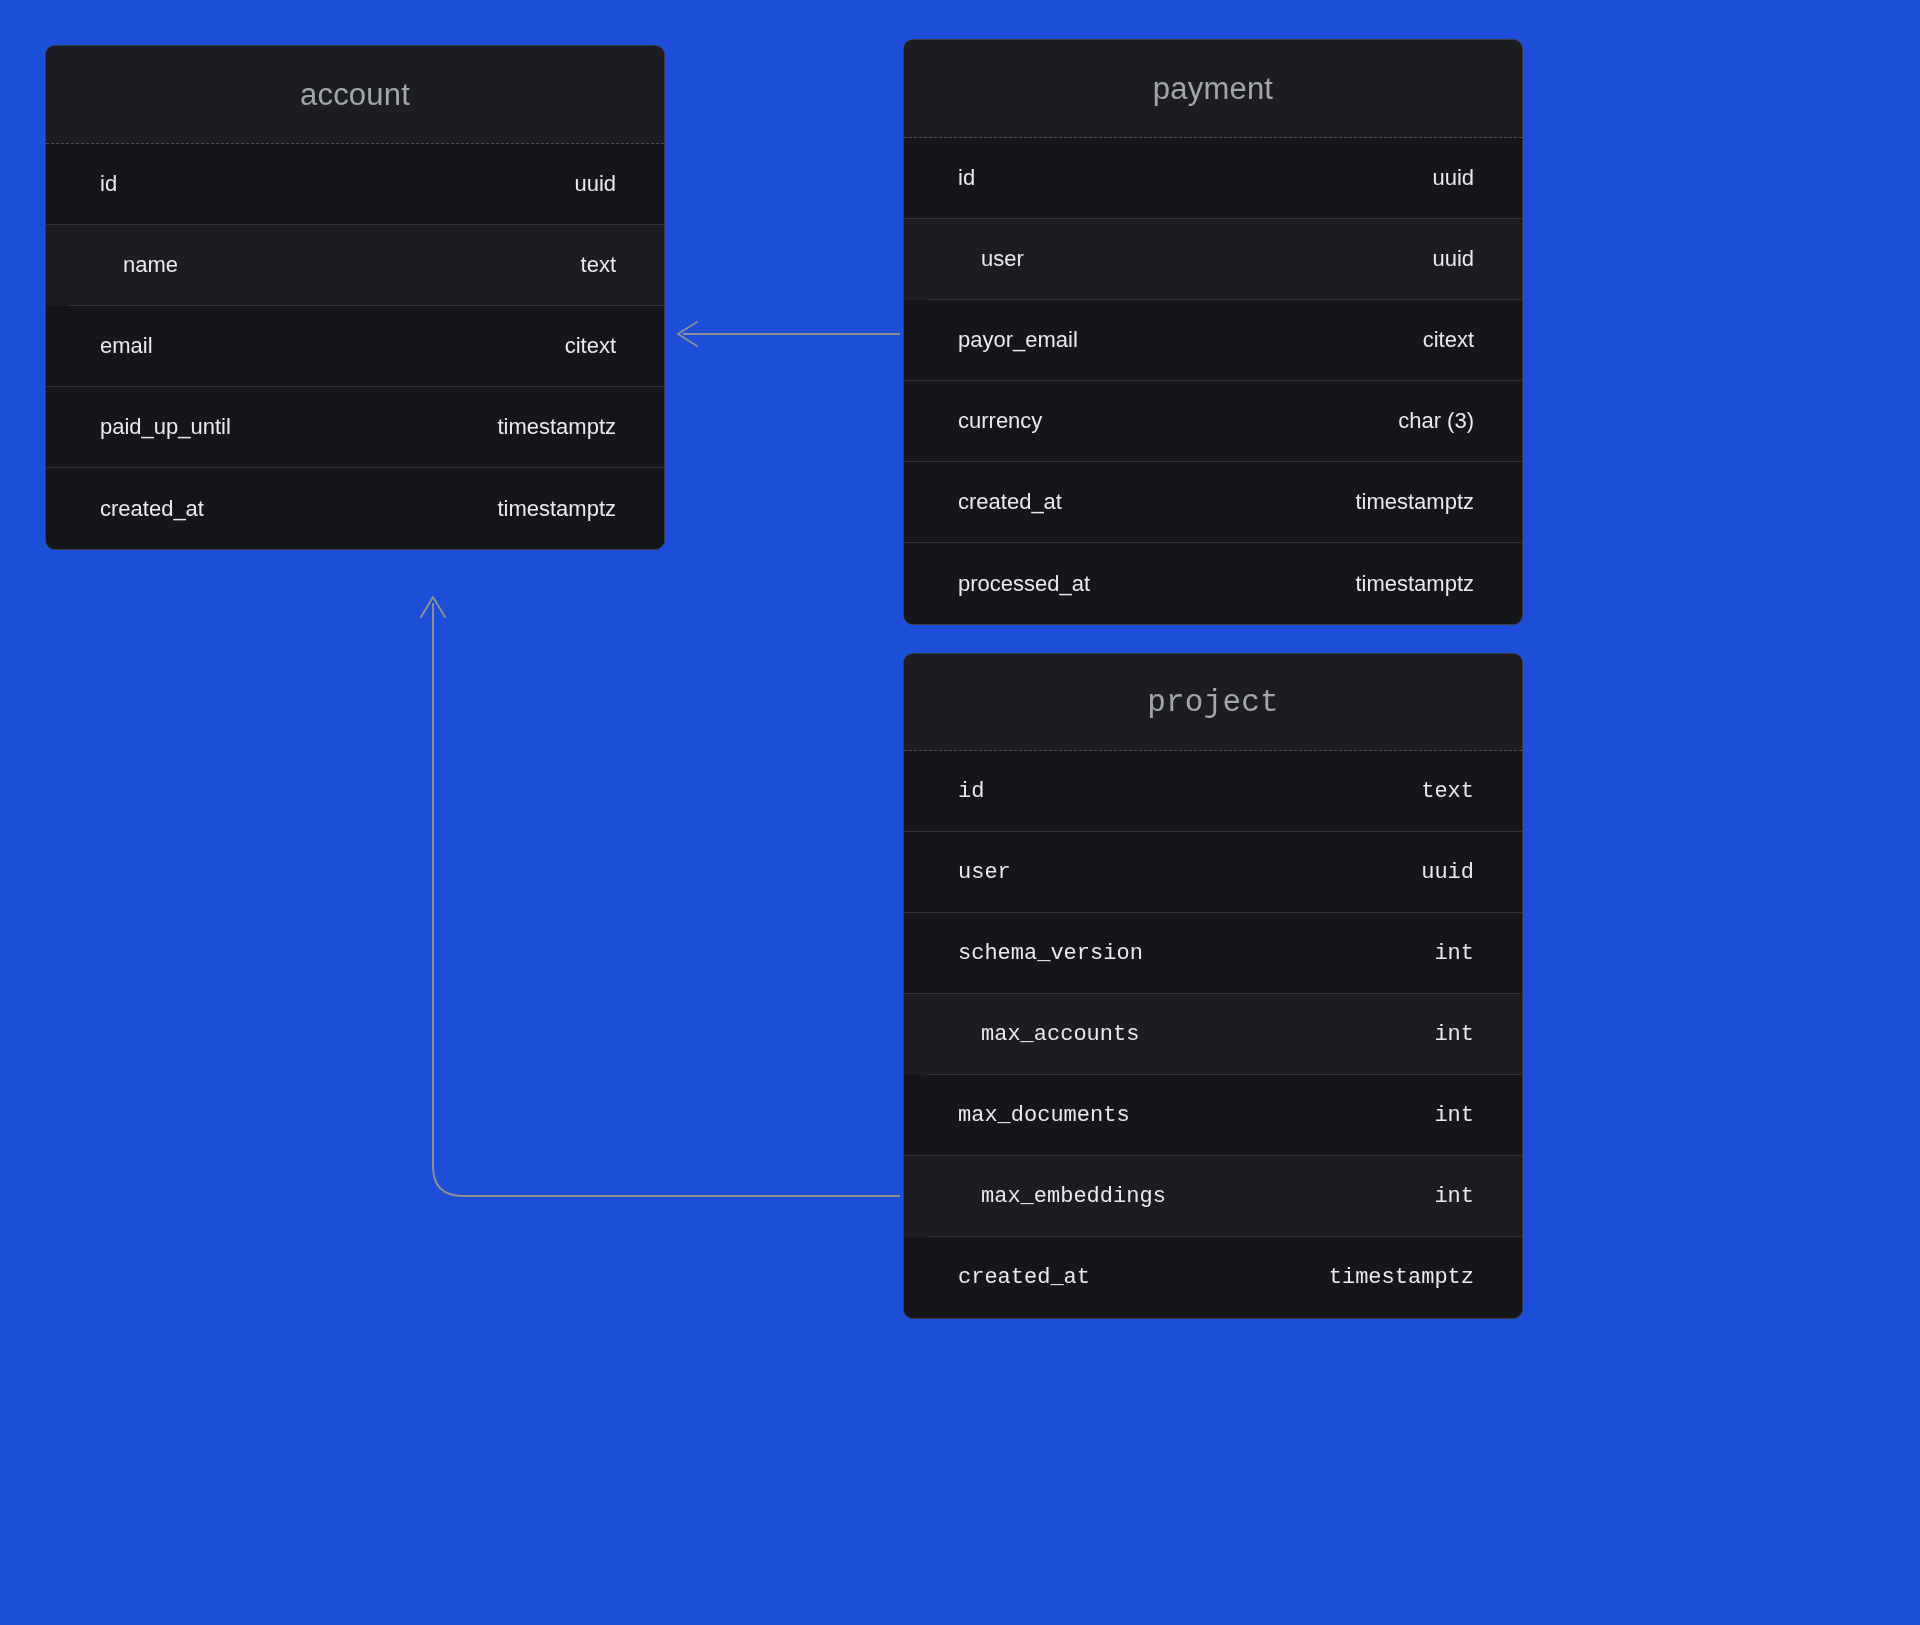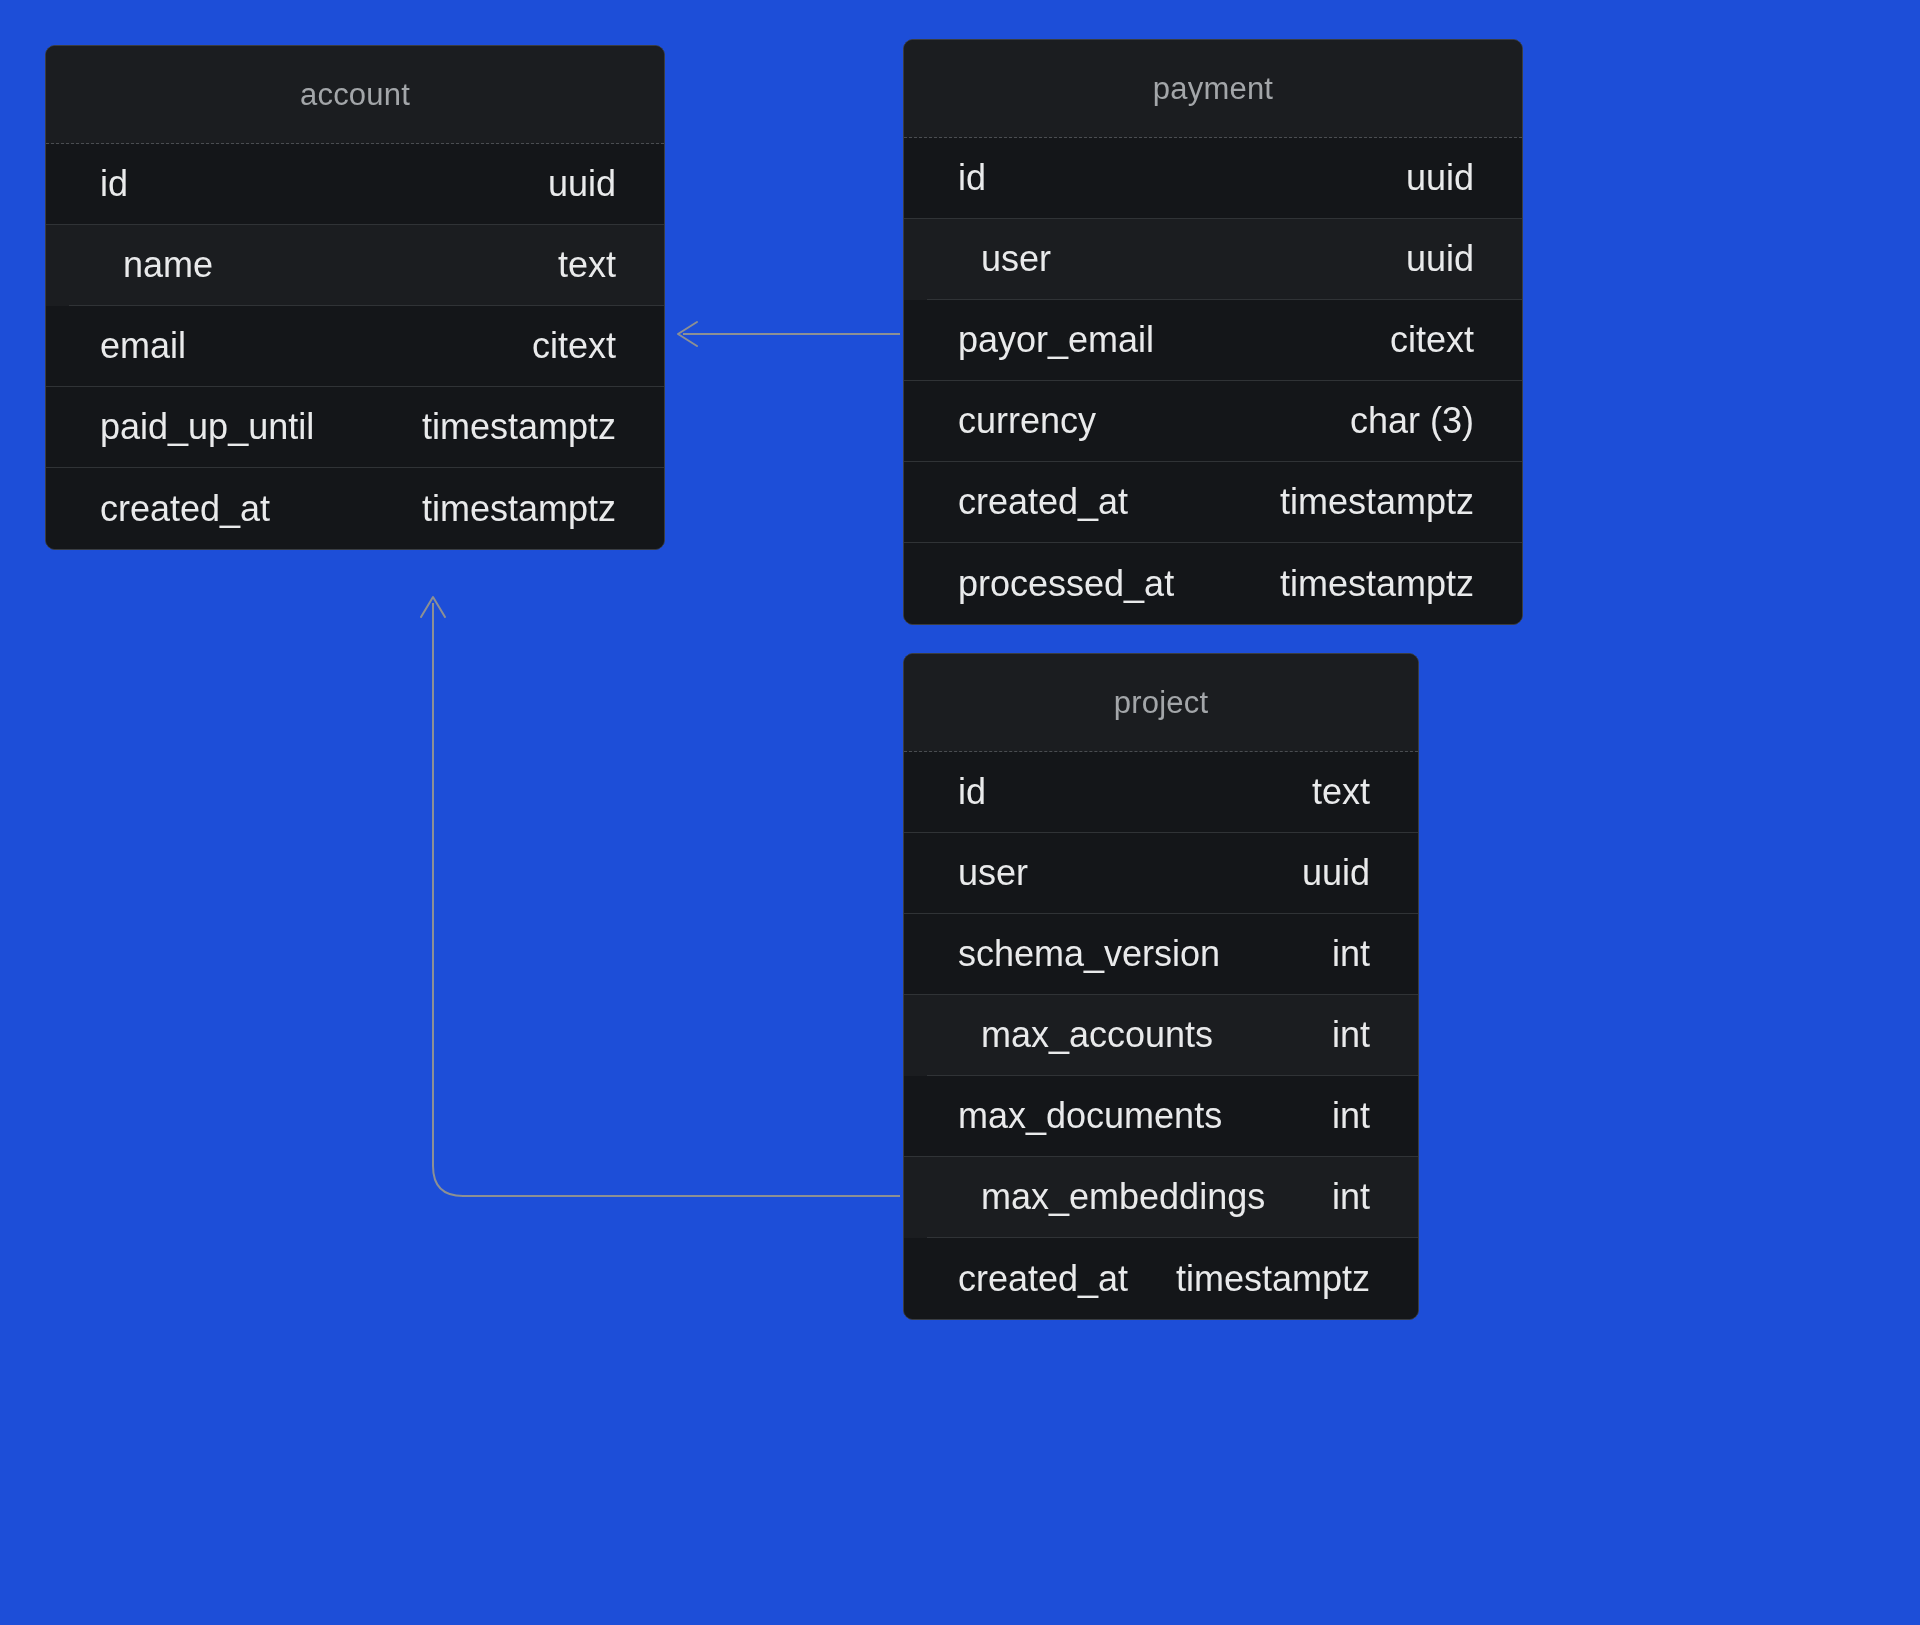--- a/index.html
+++ b/index.html
@@ -50,34 +50,34 @@
 
   .field-row {
     display: flex;
     align-items: center;
     justify-content: space-between;
     padding: 0 48px 0 54px;
     height: 81px;
     border-bottom: 1px solid #303336;
     background: #141619;
     color: #e9eaeb;
-    font-size: 36px;
+    font-size: 22px;
     font-weight: 400;
   }
   .field-row:last-child { border-bottom: none; }
   .field-row.alt  { background: #1b1d20; margin-left: 23px; }
   .field-row.hl   { background: #232629; }
 
   .field-name { white-space: nowrap; }
   .field-type { white-space: nowrap; text-align: right; }
 
   
   #card-account { left: 45px;   top: 45px;   width: 620px; }
   #card-payment { left: 903px;  top: 39px;   width: 620px; }
-  #card-project { left: 903px;  top: 653px;  width: 516px; }
+  #card-project { left: 903px;  top: 653px;  width: 620px; font-family: Liberation Mono, monospace; }
 </style>
 </head>
 <body>
 
 <div id="canvas">
 
   <svg id="edges" viewBox="0 0 1920 1625" width="1920" height="1625" xmlns="http://www.w3.org/2000/svg">
 
     <g>
       <path d="M 900 334 L 683 334" fill="none" stroke="#8d9093" stroke-width="2"></path>

